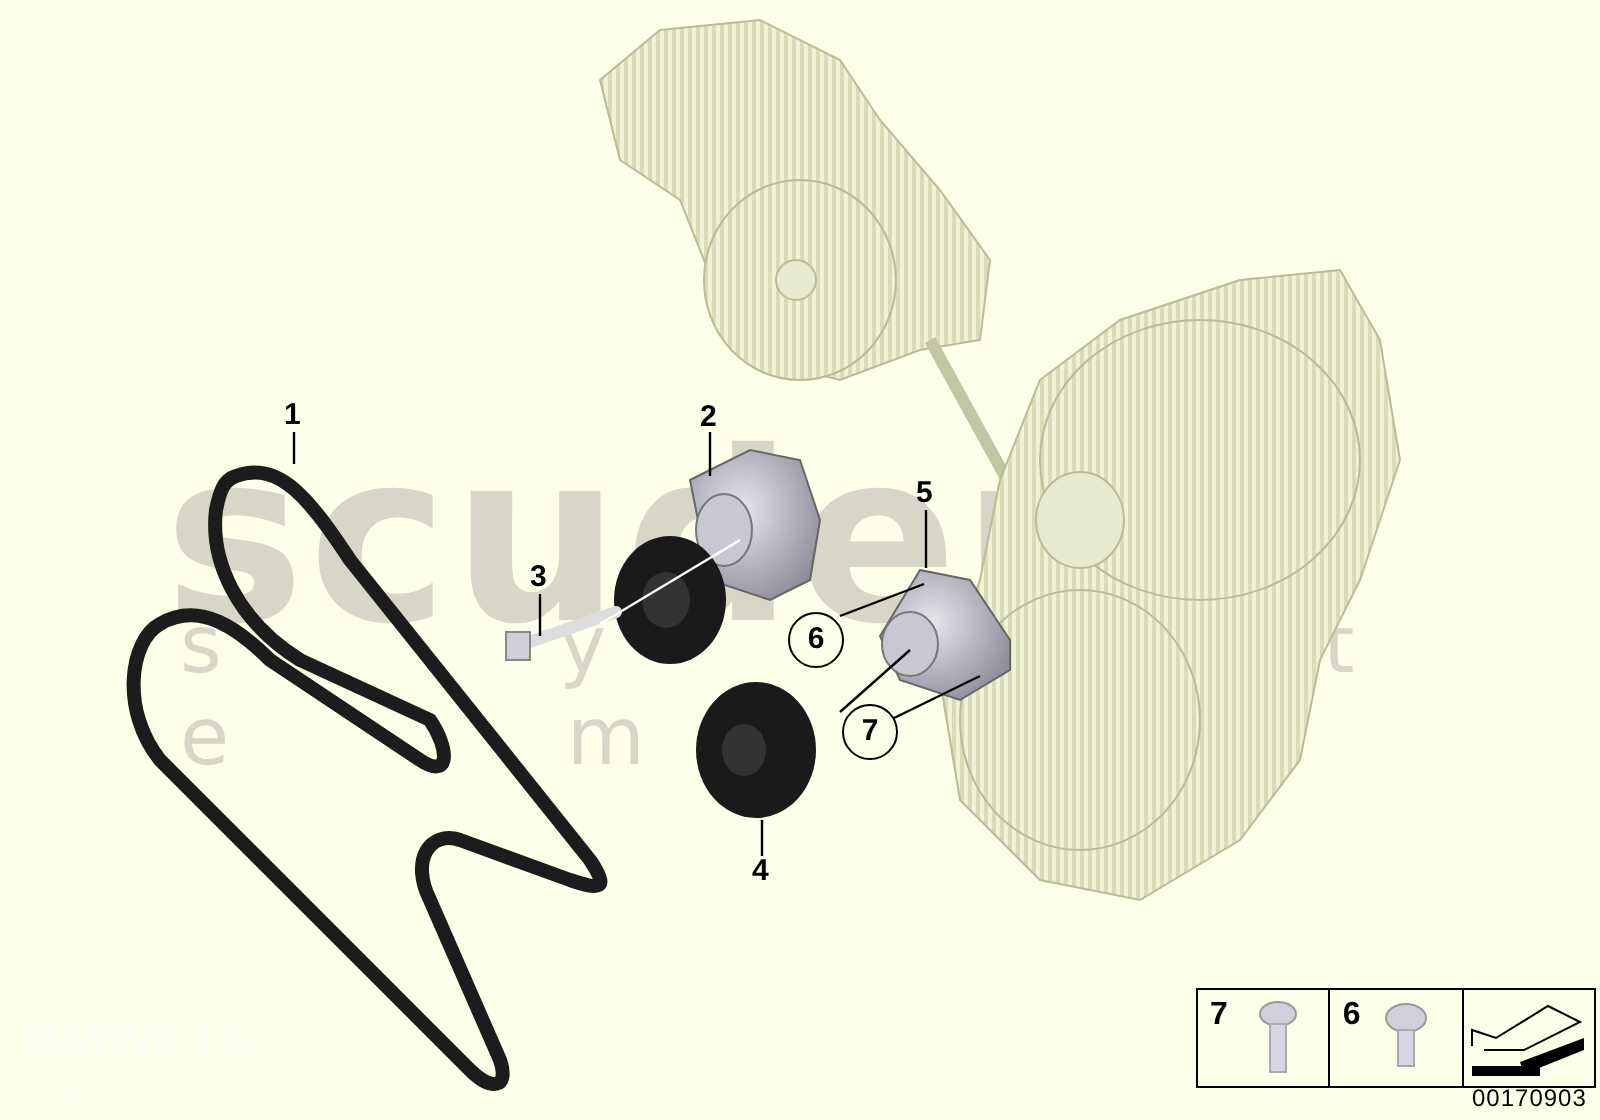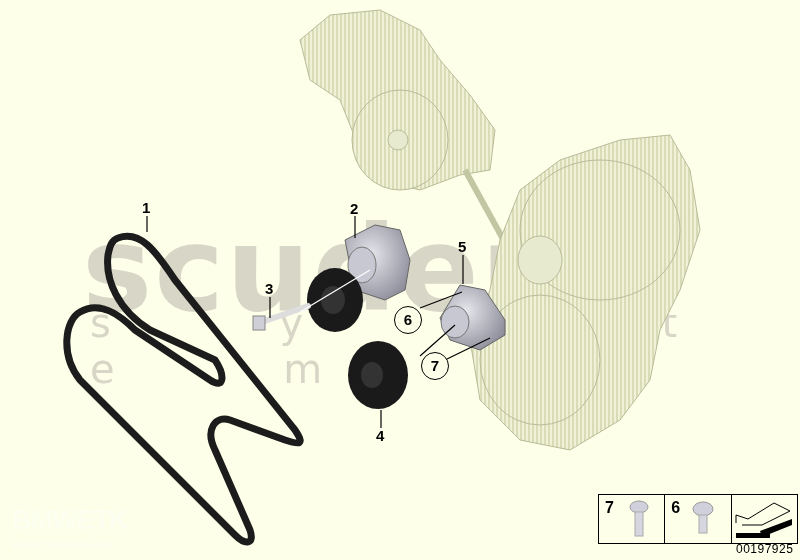--- a/index.html
+++ b/index.html
@@ -117,17 +117,17 @@
       </svg>
     </div>
     <div class="cell">
       <svg width="66" height="48" style="position:absolute;left:0;top:0">
         <path d="M4 28 L4 20 L16 24 L42 8 L58 16 L30 30 L10 30" fill="none" stroke="#000" stroke-width="1"></path>
         <path d="M28 36 L60 24 L60 30 L30 42 Z" fill="#000"></path>
         <rect x="4" y="38" width="34" height="5" fill="#000"></rect>
       </svg>
     </div>
   </div>
-  <div class="code">00197925</div>
+  <div class="code">00170903</div>
 
   <div class="logo">BMWETK</div>
   <div class="logo-url">www.bmwetk.info</div>
 </div>
 
 </body></html>

